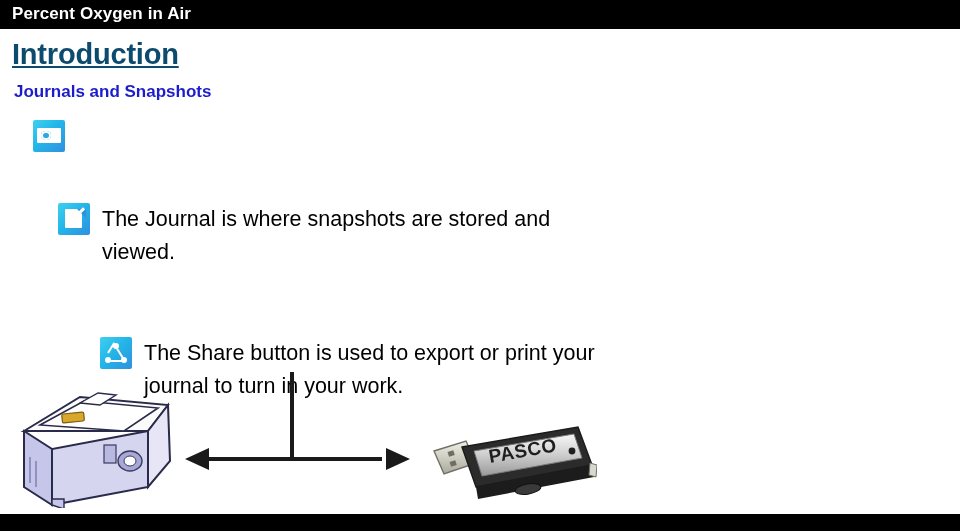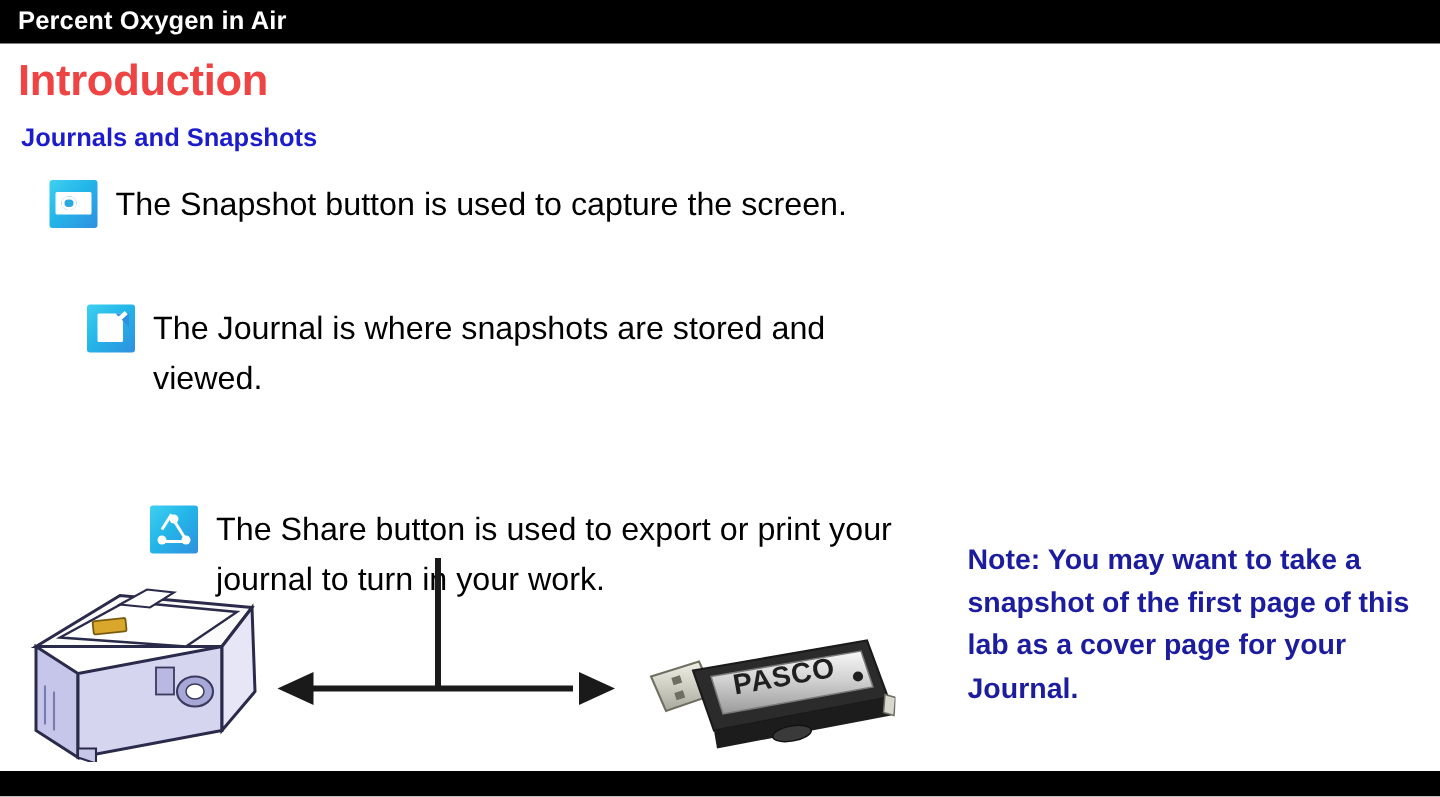--- a/index.html
+++ b/index.html
@@ -42,22 +42,23 @@
     white-space: nowrap;
   }
 
   
   #page-title {
     position: absolute;
     left: 12px;
     top: 38px;
     font-size: 29px;
     font-weight: bold;
-    color: #ef4444;
+    color: #0c4a6e;
     letter-spacing: -.2px;
+    text-decoration: underline;
   }
   #page-subtitle {
     position: absolute;
     left: 14px;
     top: 82px;
     font-size: 17px;
     font-weight: bold;
     color: #1c1ccc;
   }
 
@@ -262,21 +263,20 @@
 </div>
 
 <div id="page-title">Introduction</div>
 <div id="page-subtitle">Journals and Snapshots</div>
 
 <div class="bullet" id="bullet-1">
   <span class="appicon">
     <span class="ic-cam-body"></span>
     <span class="ic-cam-lens"></span>
   </span>
-  <span class="btext">The Snapshot button is used to capture the screen.</span>
 </div>
 
 <div class="bullet" id="bullet-2">
   <span class="appicon">
     <span class="ic-doc-page"></span>
     <span class="ic-doc-fold"></span>
     <span class="ic-doc-pen"></span>
   </span>
   <span class="btext">The Journal is where snapshots are stored and viewed.</span>
 </div>
@@ -287,23 +287,20 @@
     <span class="ic-share-line l-2"></span>
     <span class="ic-share-line l-3"></span>
     <span class="ic-share-node n-top"></span>
     <span class="ic-share-node n-left"></span>
     <span class="ic-share-node n-right"></span>
   </span>
   <span class="btext">The Share button is used to export or print your journal to turn in your work.</span>
 </div>
 
 <div id="right-col">
-  <p id="note-para">
-    <b>Note:</b><span> You may want to take a snapshot of the first page of this lab as a cover page for your Journal.</span>
-  </p>
 </div>
 
 <div id="projector">
   <svg width="170" height="125" viewBox="0 0 170 125" xmlns="http://www.w3.org/2000/svg">
 
     <polygon points="6,48 6,104 34,122 34,66" fill="#c6c6ea" stroke="#2a2a4a" stroke-width="2"></polygon>
 
     <polygon points="34,66 34,122 130,104 130,48" fill="#d5d5f0" stroke="#2a2a4a" stroke-width="2"></polygon>
 
     <polygon points="6,48 62,14 150,22 130,48" fill="#fbfbfb" stroke="#2a2a4a" stroke-width="2"></polygon>

